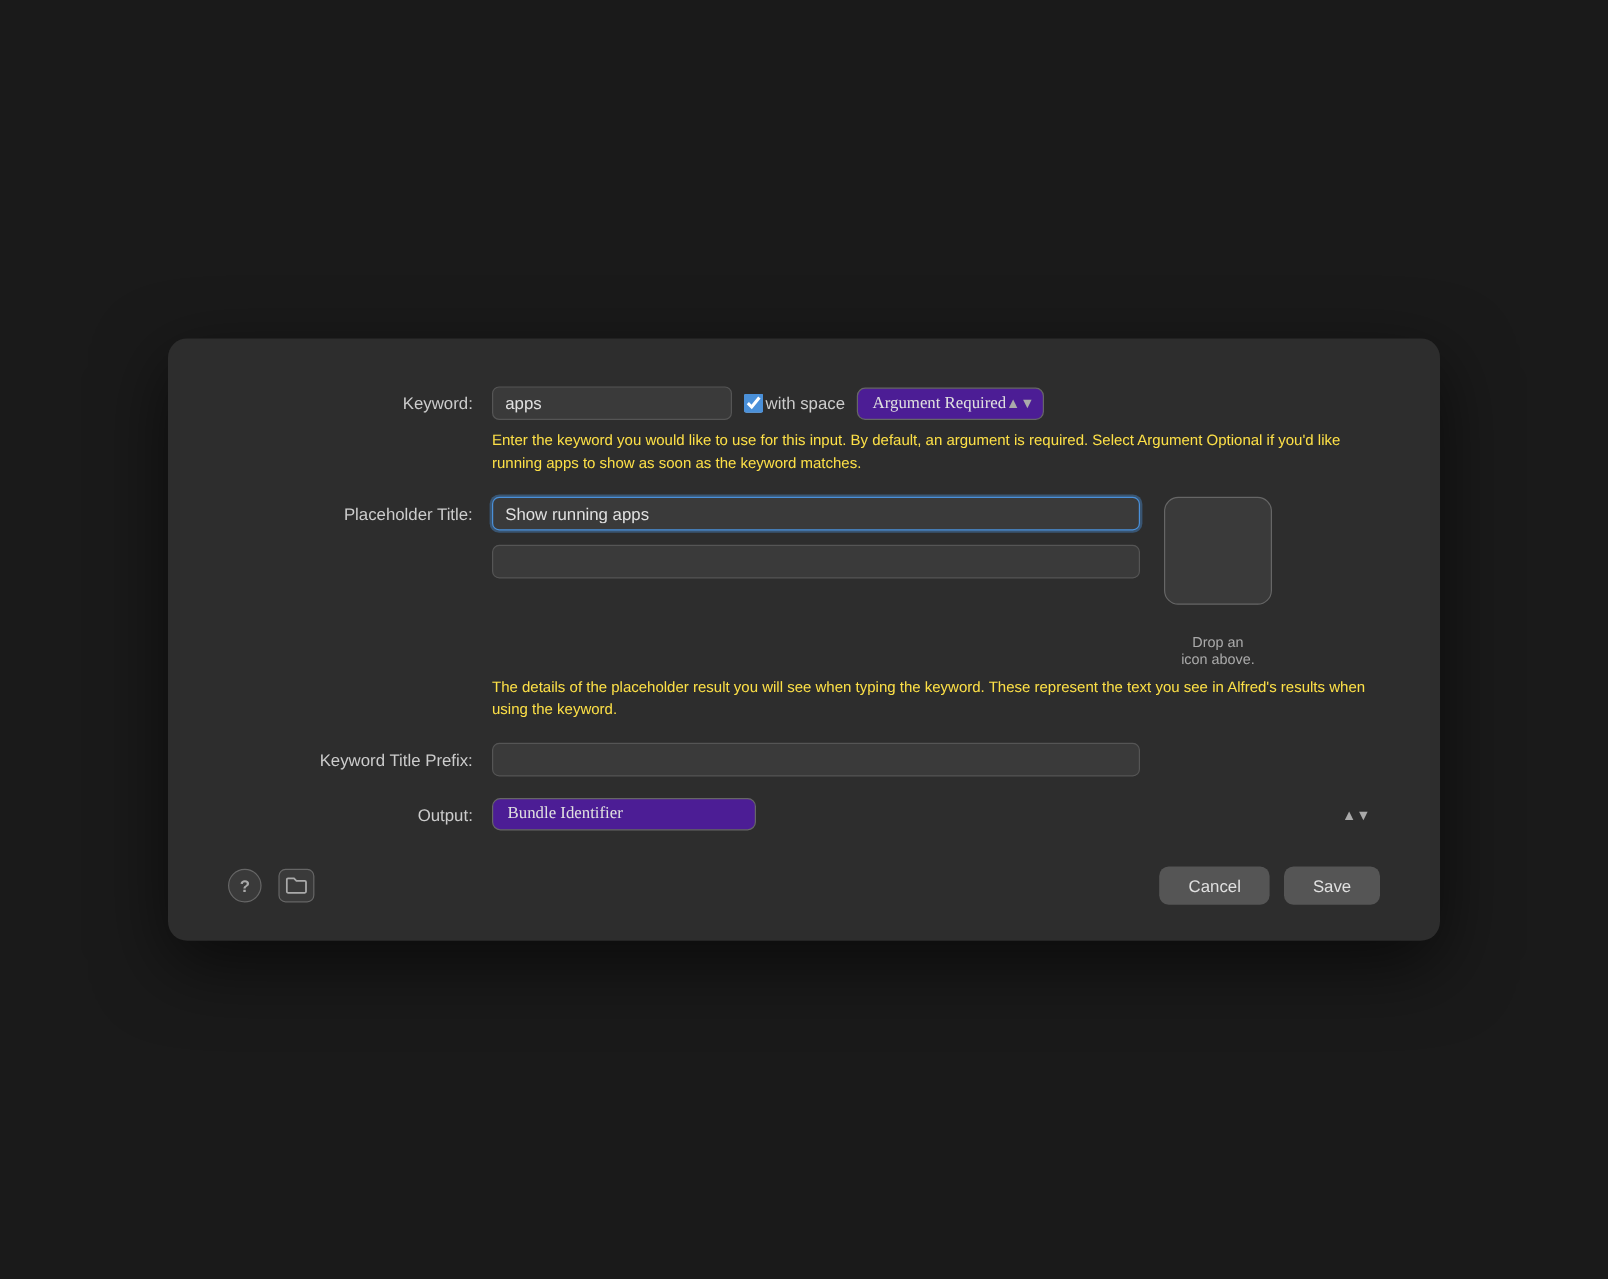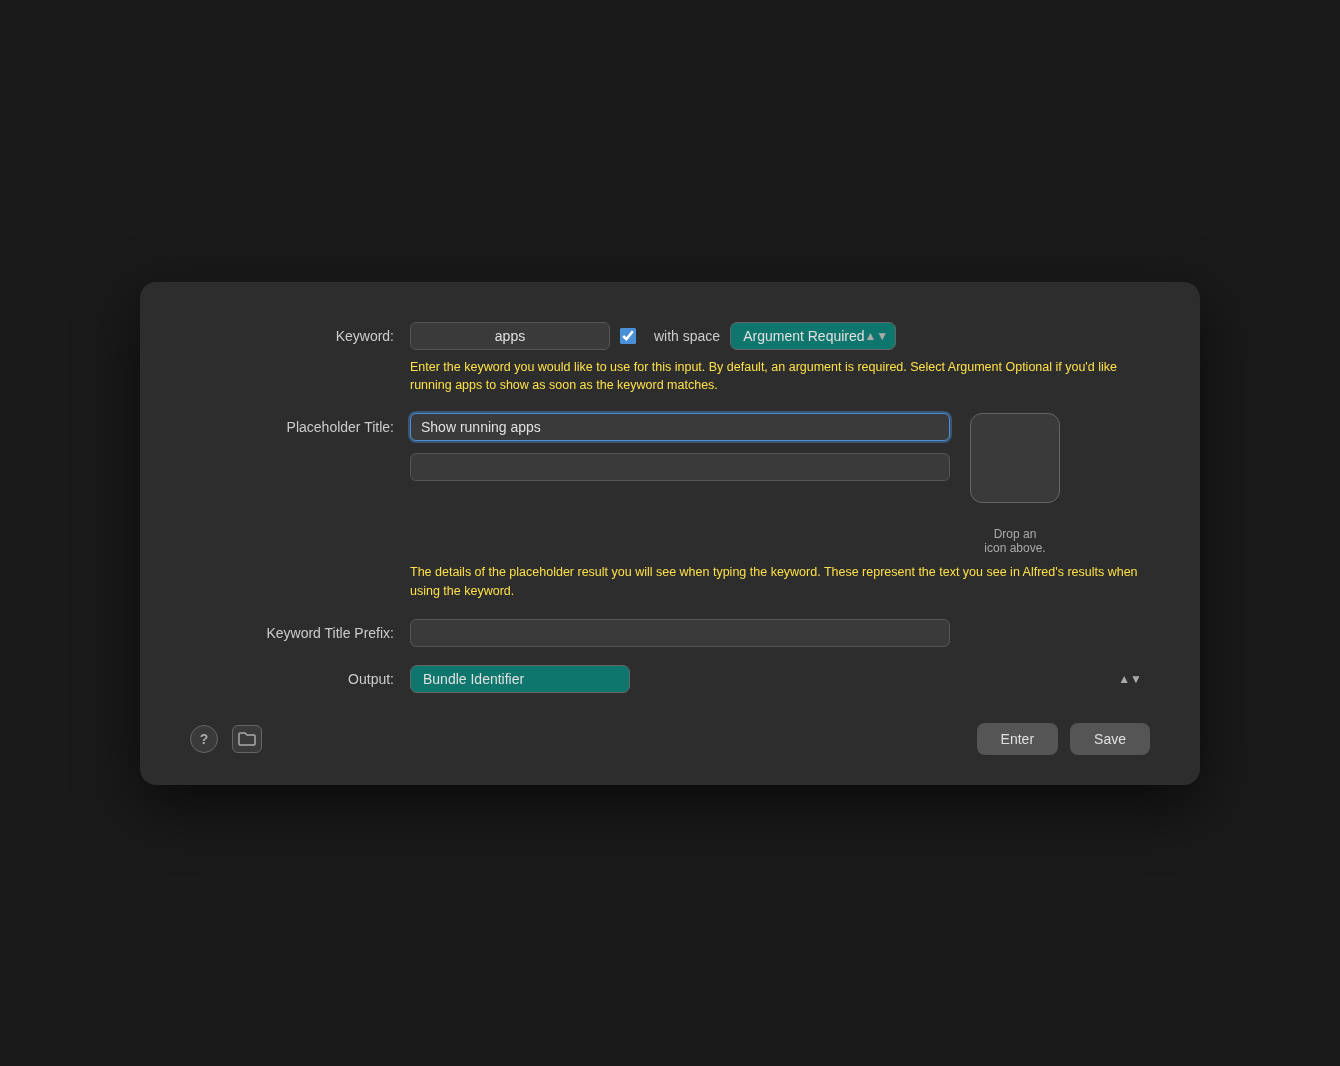--- a/index.html
+++ b/index.html
@@ -67,55 +67,55 @@
       border: 1px solid #555555;
       border-radius: 6px;
       color: #e0e0e0;
       font-size: 14px;
       padding: 5px 10px;
       outline: none;
     }
 
     .keyword-input {
       width: 200px;
-      text-align: center;
     }
 
     .checkbox-label {
       display: flex;
       align-items: flex-end;
-      gap: 18px;
+      gap: 2px;
       color: #cccccc;
       font-size: 14px;
     }
 
     .checkbox {
       width: 16px;
       height: 16px;
       accent-color: #4a90d9;
       cursor: pointer;
     }
 
     .select-wrapper {
       position: relative;
       display: inline-flex;
       align-items: center;
     }
 
     .select-input {
-      background: #0f766e;
+      background: #4c1d95;
       border: 1px solid #666666;
       border-radius: 7px;
       color: #e0e0e0;
       font-size: 14px;
       padding: 5px 30px 5px 12px;
       appearance: none;
       -webkit-appearance: none;
       cursor: pointer;
       outline: none;
+      font-family: Liberation Serif, serif;
     }
 
     .select-arrow {
       position: absolute;
       right: 8px;
       pointer-events: none;
       color: #aaaaaa;
       font-size: 12px;
       display: flex;
       flex-direction: column;
@@ -300,18 +300,18 @@
   <div class="bottom-bar">
     <div class="bottom-left">
       <div class="icon-btn">?</div>
       <div class="folder-btn">
         <svg width="18" height="16" viewBox="0 0 18 16" fill="none">
           <path d="M1 3C1 2.45 1.45 2 2 2H7L9 4H16C16.55 4 17 4.45 17 5V13C17 13.55 16.55 14 16 14H2C1.45 14 1 13.55 1 13V3Z" stroke="#aaaaaa" stroke-width="1.5" fill="none"></path>
         </svg>
       </div>
     </div>
     <div class="bottom-right">
-      <button class="action-btn">Enter</button>
+      <button class="action-btn">Cancel</button>
       <button class="action-btn">Save</button>
     </div>
   </div>
 
 </div>
 
 </body></html>

